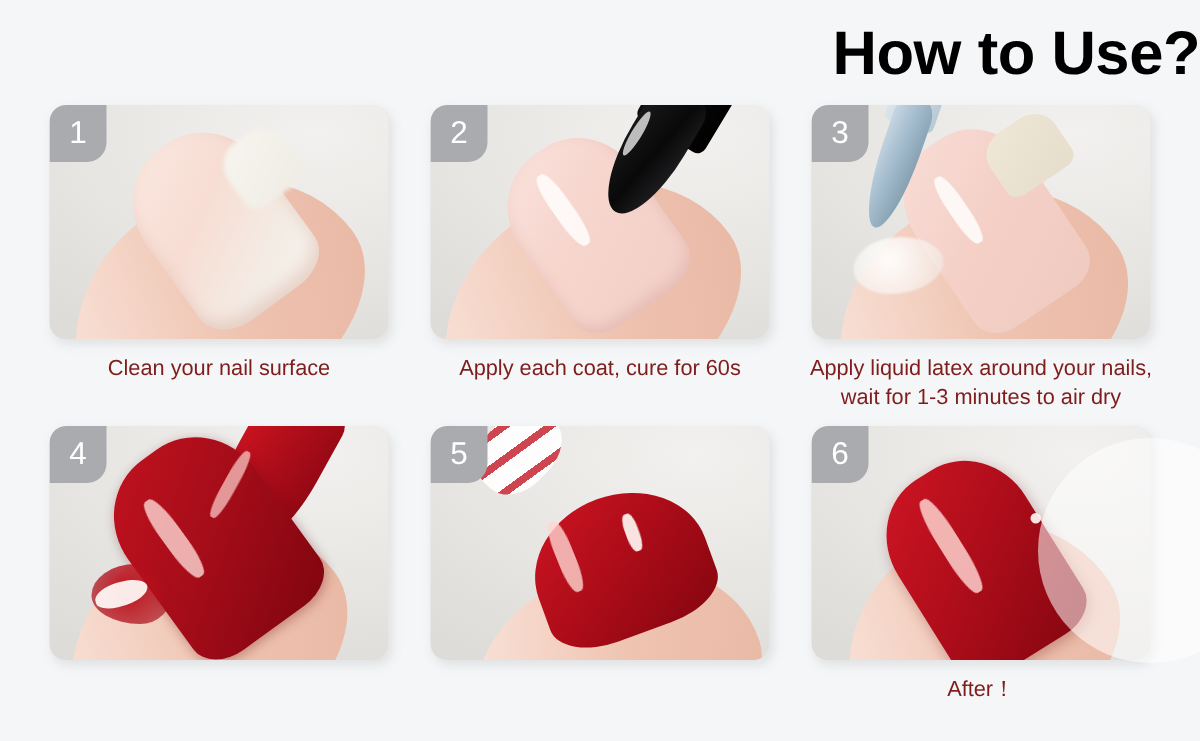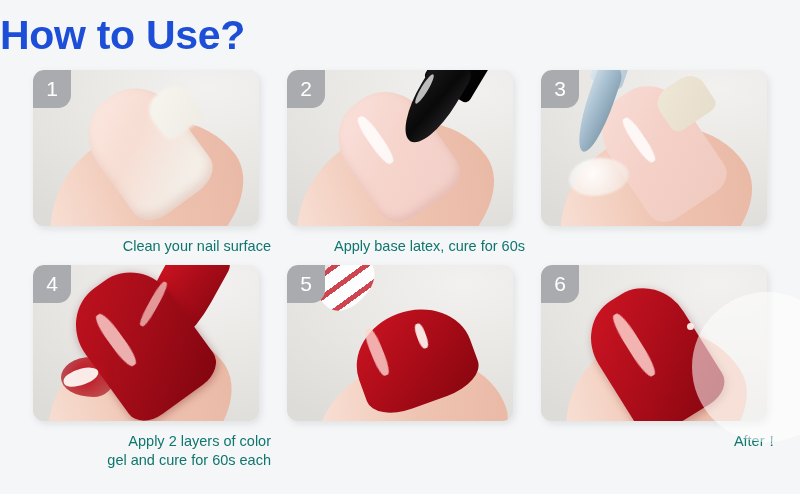--- a/index.html
+++ b/index.html
@@ -21,25 +21,25 @@
     width: 800px;
     height: 494px;
   }
 
   
   .title {
     position: absolute;
     top: 9px;
     left: 0;
     width: 800px;
-    text-align: left;
+    text-align: right;
     font-size: 41px;
     font-weight: bold;
     letter-spacing: -0.3px;
-    color: #1d4ed8;
+    color: #000000;
     line-height: 52px;
   }
 
   
   .steps {
     position: absolute;
     top: 70px;
     left: 33px;
     width: 734px;
     display: grid;
@@ -92,24 +92,24 @@
     line-height: 38px;
     text-align: center;
     font-weight: normal;
     z-index: 9;
   }
 
   
   .caption {
     margin-top: 11px;
     width: 250px;
-    text-align: right;
+    text-align: center;
     font-size: 14.5px;
     line-height: 19px;
-    color: #0f766e;
+    color: #7f1d1d;
     white-space: pre-line;
   }
 
   
 
   
   .finger {
     position: absolute;
     border-radius: 48% 48% 44% 44% / 60% 60% 40% 40%;
     background: linear-gradient(118deg, #f6d7c8 0%, #f0c6b4 45%, #e8b7a3 100%);
@@ -391,55 +391,55 @@
           <div class="backdrop"></div>
           <div class="finger s2-finger"></div>
           <div class="nail s2-nail"></div>
           <div class="shine s2-shine"></div>
           <div class="s2-handle"></div>
           <div class="s2-brush"></div>
           <div class="s2-brush-gloss"></div>
         </div>
         <div class="badge">2</div>
       </div>
-      <div class="caption">Apply base latex, cure for 60s</div>
+      <div class="caption">Apply each coat, cure for 60s</div>
     </div>
 
     <div class="step">
       <div class="card">
         <div class="photo">
           <div class="backdrop"></div>
           <div class="finger s3-finger"></div>
           <div class="nail s3-nail"></div>
           <div class="s3-tip"></div>
           <div class="shine s3-shine"></div>
           <div class="s3-handle"></div>
           <div class="s3-brush"></div>
           <div class="s3-latex"></div>
         </div>
         <div class="badge">3</div>
       </div>
+      <div class="caption">Apply liquid latex around your nails,
+wait for 1-3 minutes to air dry</div>
     </div>
 
     <div class="step">
       <div class="card">
         <div class="photo">
           <div class="backdrop"></div>
           <div class="finger s4-finger"></div>
           <div class="s4-stroke"></div>
           <div class="nail s4-nail"></div>
           <div class="s4-spill"></div>
           <div class="s4-white"></div>
           <div class="shine s4-shine1"></div>
           <div class="shine s4-shine2"></div>
         </div>
         <div class="badge">4</div>
       </div>
-      <div class="caption">Apply 2 layers of color
-gel and cure for 60s each</div>
     </div>
 
     <div class="step">
       <div class="card">
         <div class="photo">
           <div class="backdrop"></div>
           <div class="s5-tape"></div>
           <div class="s5-tape2"></div>
           <div class="finger s5-finger"></div>
           <div class="nail s5-nail"></div>

